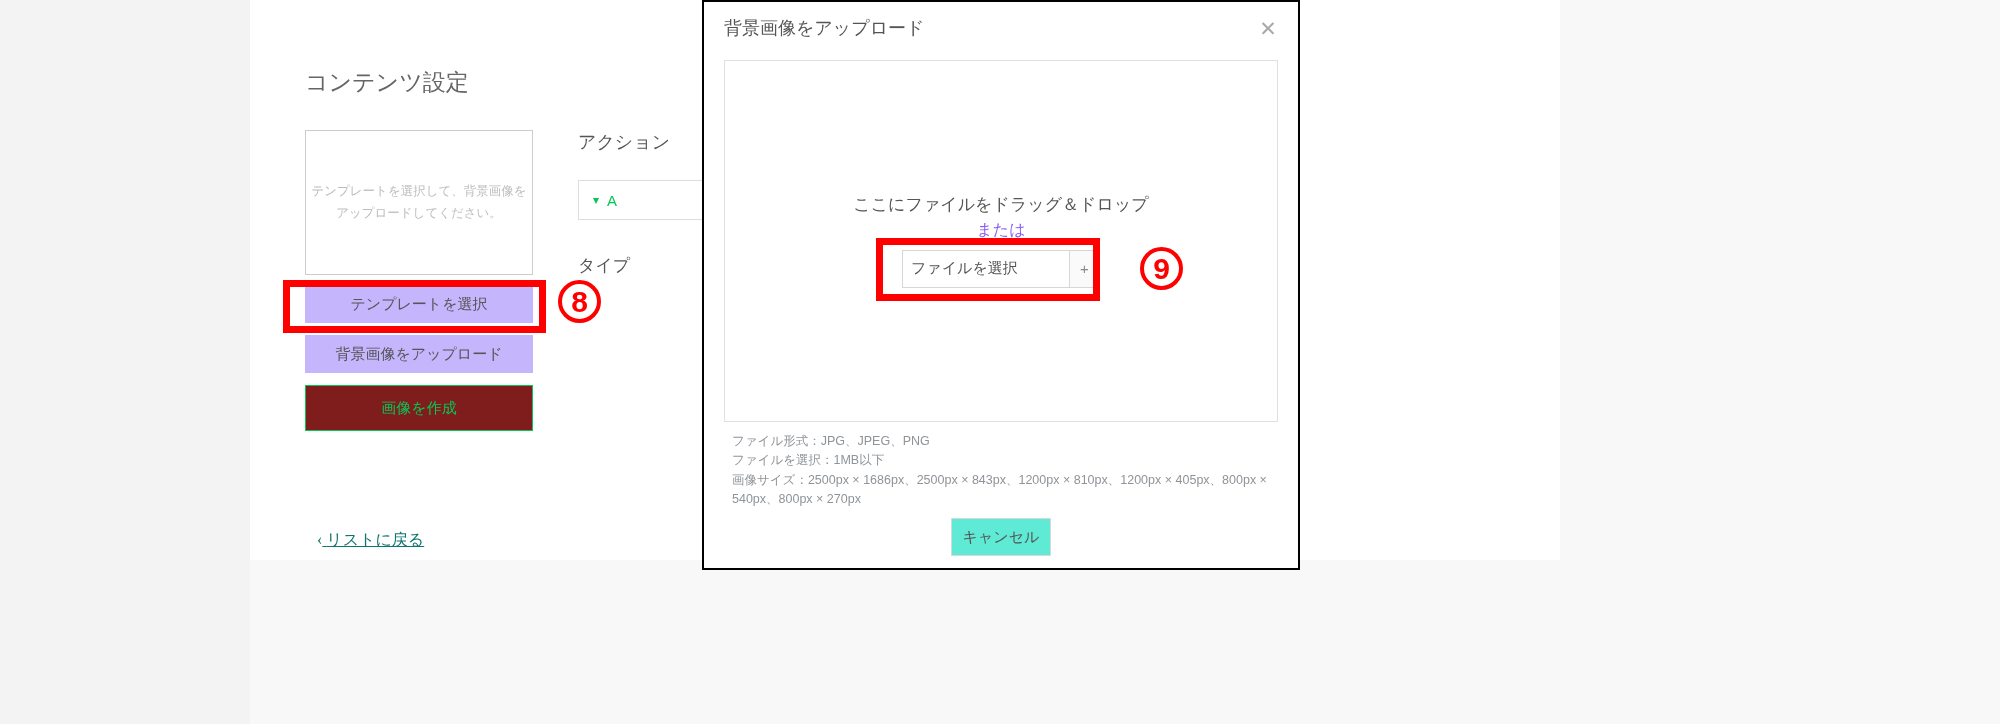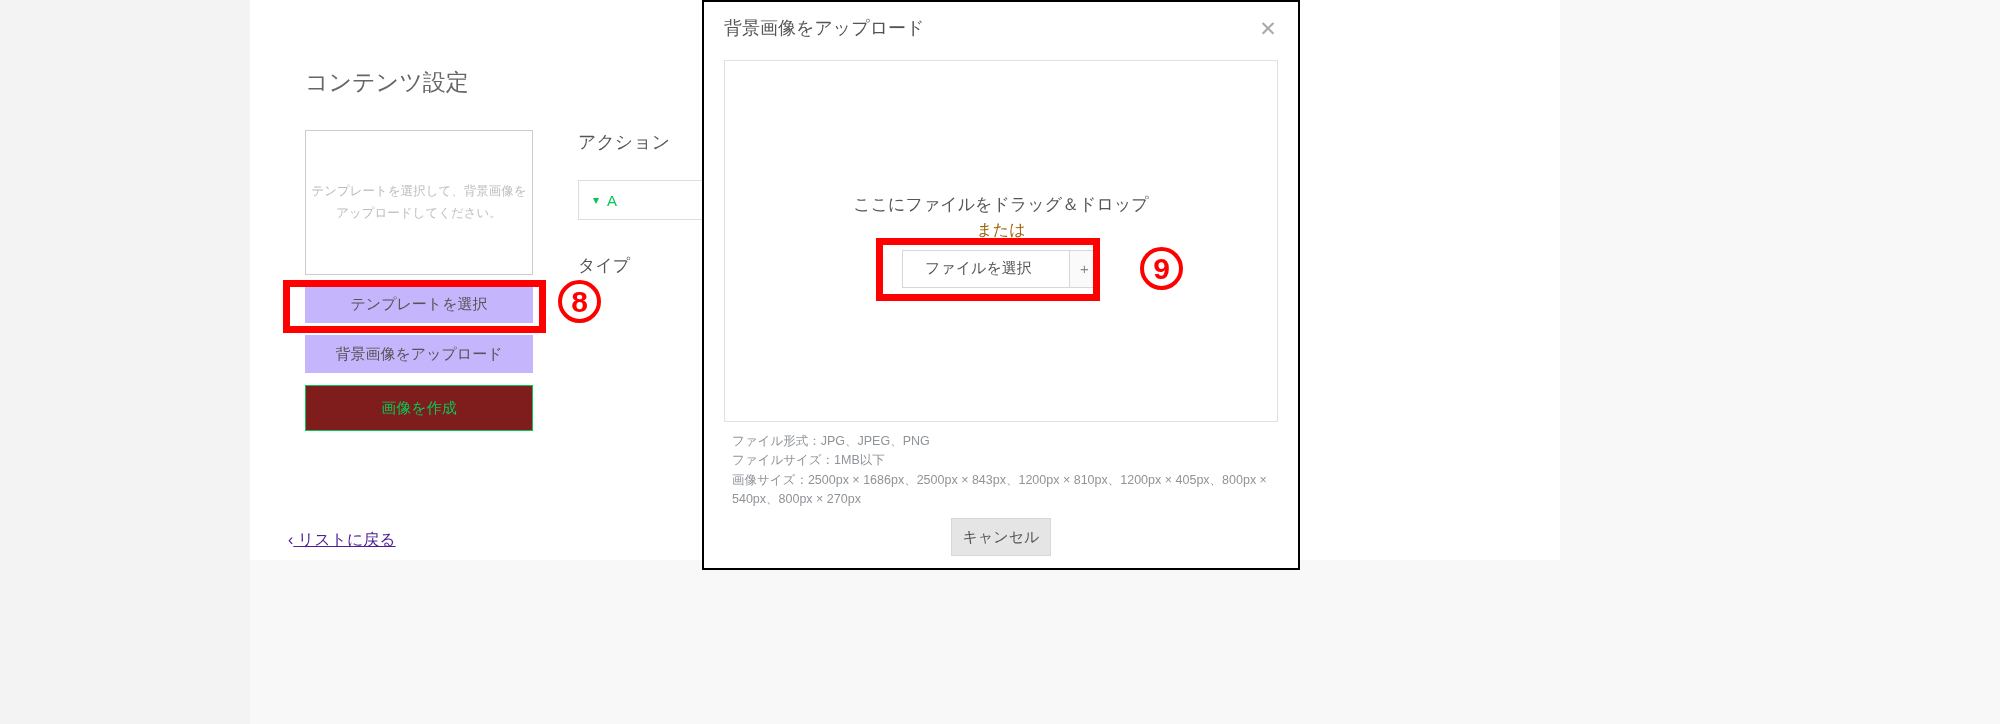--- a/index.html
+++ b/index.html
@@ -117,25 +117,26 @@
     }
     .hr-line2 {
       position: absolute;
       left: 305px; top: 404px;
       width: 1210px; height: 1px;
       background: #e3e3e3;
     }
     
     .back-link {
       position: absolute;
-      left: 288px; top: 530px;
+      left: 317px; top: 530px;
       font-size: 16px;
-      color: #4c1d95;
+      color: #0f766e;
       text-decoration: underline;
       cursor: pointer;
+      font-family: Liberation Serif, serif;
     }
     .back-link .chev { text-decoration: none; display: inline-block; }
     
     .modal {
       position: absolute;
       left: 702px; top: 0;
       width: 598px; height: 570px;
       background: #fff;
       border: 2px solid #000;
       z-index: 10;
@@ -162,32 +163,32 @@
       height: 362px;
       display: flex;
       flex-direction: column;
       align-items: center;
       justify-content: center;
       gap: 3px;
     }
     .drag-text {
       font-size: 17px; color: #555; text-align: center; line-height: 1.35;
     }
-    .or-text { font-size: 16px; color: #a16207; }
+    .or-text { font-size: 16px; color: #8b5cf6; }
     .file-select-wrap {
       margin-top: 6px;
       display: flex;
     }
     .file-select-btn {
       height: 38px; width: 168px;
       border: 1px solid #d7d7d7;
       background: #fff;
       font-size: 15px;
       color: #555;
-      padding: 0 22px;
+      padding: 0 8px;
       text-align: left;
       cursor: pointer;
     }
     .file-plus-btn {
       height: 38px; width: 30px;
       border: 1px solid #d7d7d7;
       border-left: none;
       background: #fafafa;
       color: #888;
       font-size: 15px;
@@ -199,21 +200,21 @@
       color: #8f9499;
       line-height: 1.55;
     }
     .modal-footer {
       position: absolute;
       bottom: 12px; left: 0; right: 0;
       display: flex; justify-content: center;
     }
     .cancel-btn {
       width: 100px; height: 38px;
-      background: #e5e5e5;
+      background: #5eead4;
       border: 1px solid #d8d8d8;
       color: #555;
       font-size: 15px;
       cursor: pointer;
     }
     
     .annot-box-9 {
       position: absolute;
       left: 876px; top: 238px;
       width: 224px; height: 63px;
@@ -278,21 +279,21 @@
   <div class="drop-area">
     <div class="drag-text">ここにファイルをドラッグ＆ドロップ</div>
     <div class="or-text">または</div>
     <div class="file-select-wrap">
       <button class="file-select-btn">ファイルを選択</button>
       <button class="file-plus-btn">+</button>
     </div>
   </div>
   <div class="hints">
     <div>ファイル形式：JPG、JPEG、PNG</div>
-    <div>ファイルサイズ：1MB以下</div>
+    <div>ファイルを選択：1MB以下</div>
     <div>画像サイズ：2500px × 1686px、2500px × 843px、1200px × 810px、1200px × 405px、800px × 540px、800px × 270px</div>
   </div>
   <div class="modal-footer">
     <button class="cancel-btn">キャンセル</button>
   </div>
 </div>
 
 <div class="annot-box-9"></div>
 <div class="annot-num-9">9</div>
 

